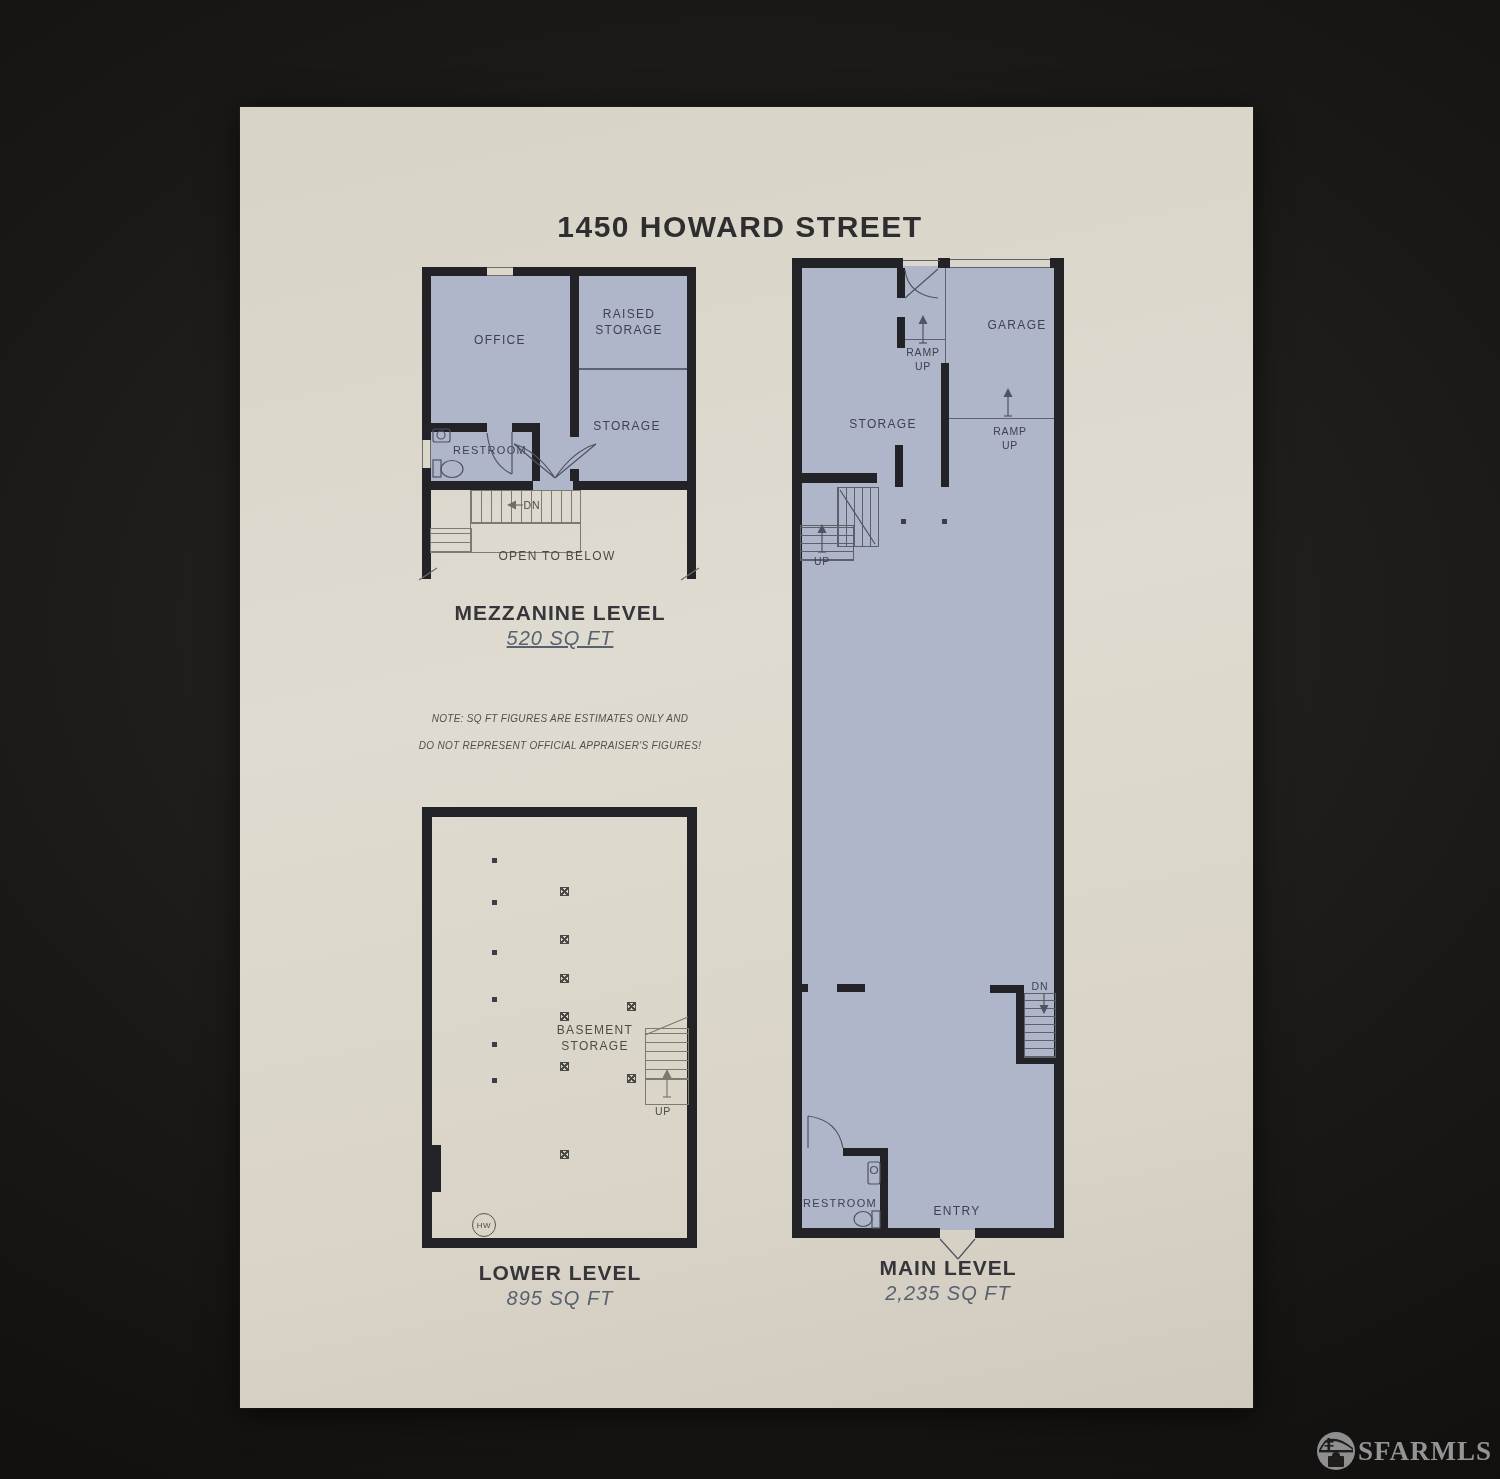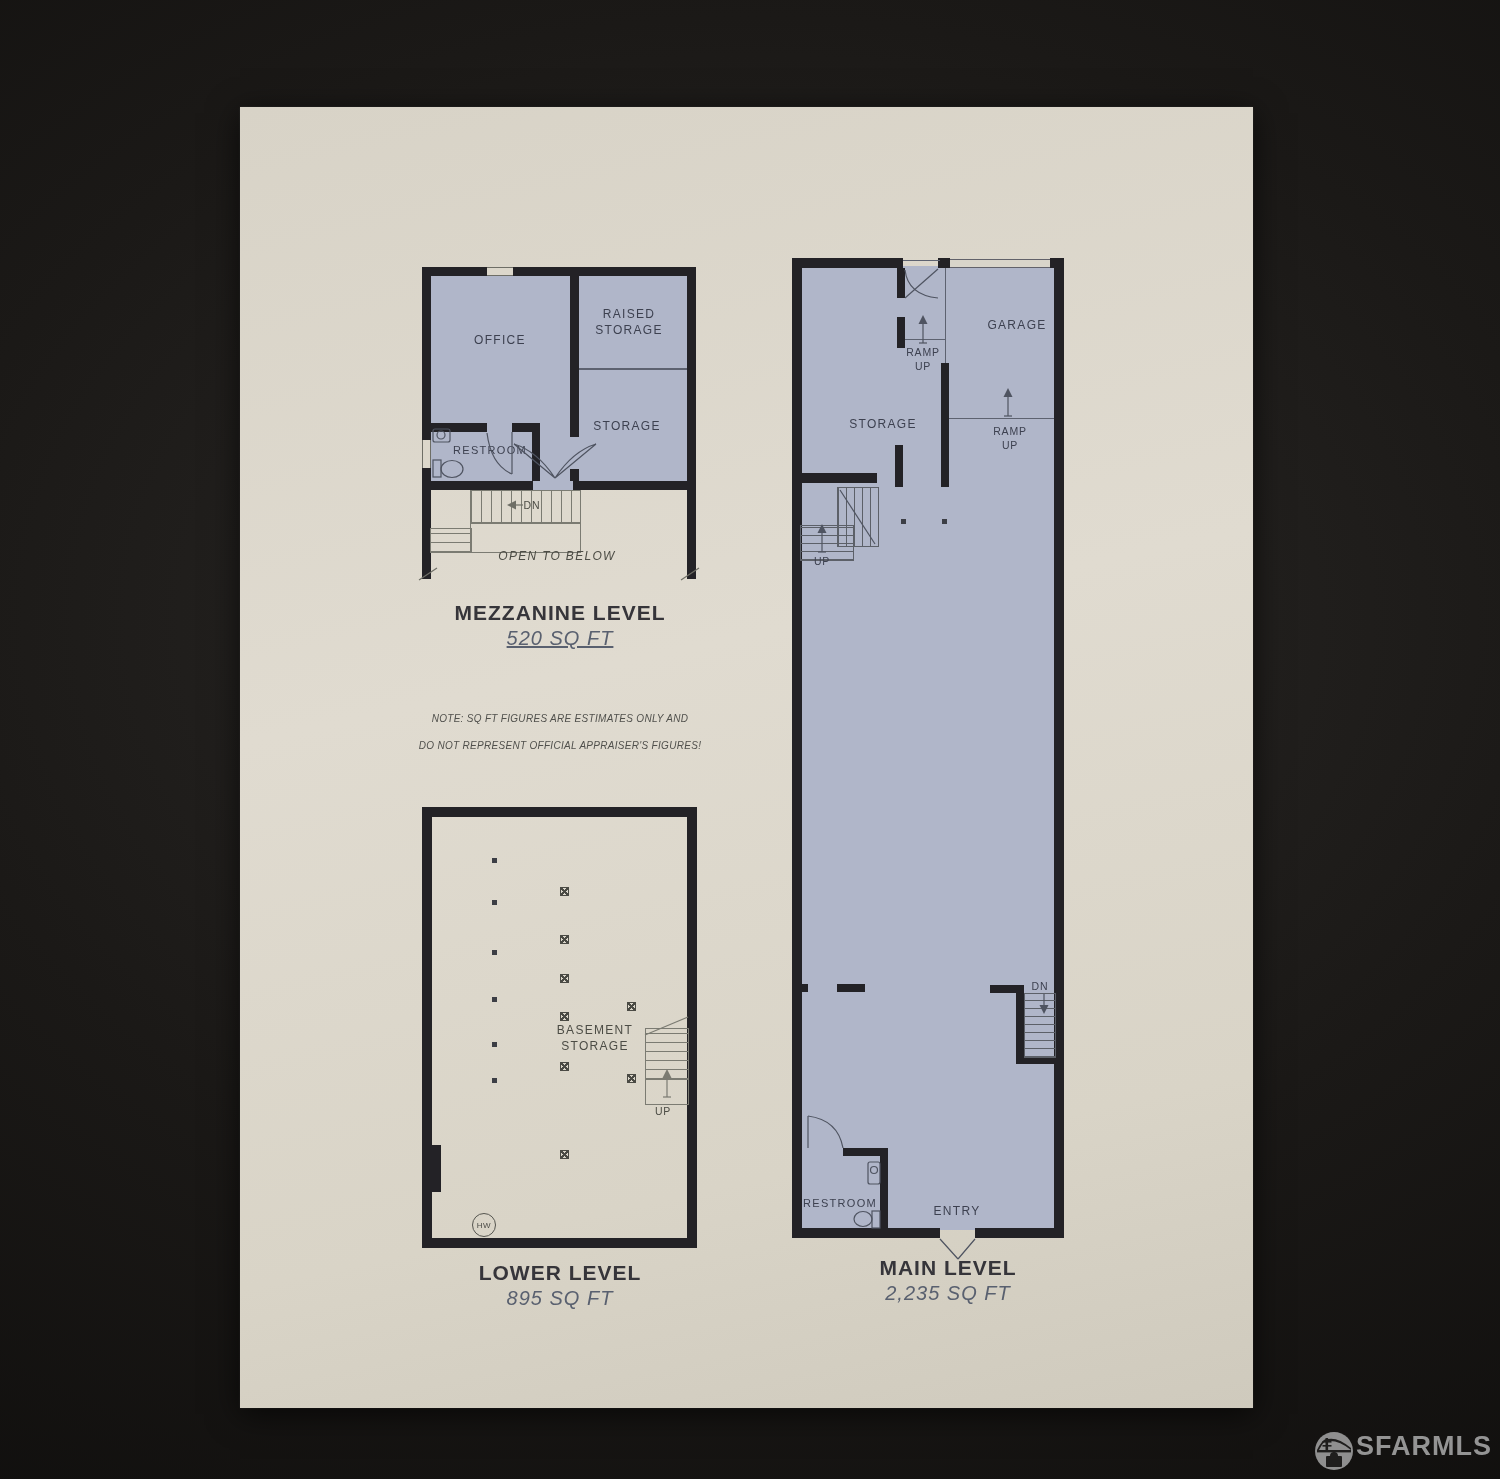--- a/index.html
+++ b/index.html
@@ -39,29 +39,30 @@
   .level-area{position:absolute;transform:translateX(-50%);font-style:italic;font-size:20px;
     letter-spacing:1px;color:#59606f;white-space:nowrap;}
   #title{position:absolute;left:500px;top:103px;transform:translateX(-50%);
     font-weight:bold;font-size:30px;letter-spacing:1.5px;color:#2e2d2f;white-space:nowrap;}
   #sqft-heading{position:absolute;left:320px;top:579px;transform:translateX(-50%);
     font-style:italic;font-size:24px;letter-spacing:.5px;color:#45464c;white-space:nowrap;}
   .sqft-note{position:absolute;transform:translateX(-50%);font-style:italic;font-size:10px;
     letter-spacing:.3px;color:#50504c;white-space:nowrap;}
   .hw{position:absolute;width:22px;height:22px;border:1.5px solid #55554f;border-radius:50%;
     display:flex;align-items:center;justify-content:center;font-size:8px;letter-spacing:.5px;color:#4a4a45;}
-  #watermark{position:absolute;right:8px;bottom:8px;display:flex;align-items:flex-start;gap:2px;}
+  #watermark{position:absolute;right:8px;bottom:8px;display:flex;align-items:center;gap:2px;font-family:Liberation Serif, serif;}
   #watermark .brand{font-size:27px;font-weight:600;letter-spacing:1px;color:#949494;}
 </style>
 </head>
 <body>
 
 <div id="stage">
   <div id="paper">
 
+    <div id="title">1450 HOWARD STREET</div>
 
     <div class="plan" style="left:182px;top:160px;width:274px;height:335px;">
       <div class="fill" style="left:8px;top:8px;width:258px;height:215px;"></div>
 
       <div class="w" style="left:0;top:0;width:274px;height:9px;"></div>
       <div class="w" style="left:0;top:0;width:9px;height:312px;"></div>
       <div class="w" style="left:265px;top:0;width:9px;height:312px;"></div>
       <div class="w" style="left:0;top:214px;width:111px;height:9px;"></div>
       <div class="w" style="left:151px;top:214px;width:123px;height:9px;"></div>
       <div class="w" style="left:148px;top:9px;width:9px;height:161px;"></div>
@@ -77,21 +78,21 @@
       <div class="stv onpaper" style="left:48px;top:223px;width:109px;height:32px;"></div>
       <div class="outline" style="left:48px;top:255px;width:109px;height:29px;"></div>
       <div class="sth onpaper" style="left:8px;top:261px;width:40px;height:23px;"></div>
 
       <div class="lbl" style="left:78px;top:66px;">OFFICE</div>
       <div class="lbl" style="left:207px;top:40px;">RAISED
 STORAGE</div>
       <div class="lbl" style="left:205px;top:152px;">STORAGE</div>
       <div class="lbl" style="left:68px;top:176px;font-size:11px;">RESTROOM</div>
       <div class="lbl tiny onpaper" style="left:110px;top:232px;">DN</div>
-      <div class="lbl onpaper" style="left:135px;top:282px;font-style:italic;">OPEN TO BELOW</div>
+      <div class="lbl onpaper" style="left:135px;top:282px;">OPEN TO BELOW</div>
 
       <svg class="svgov" width="274" height="335" viewBox="0 0 274 335">
         <g stroke="#4f5461" fill="none" stroke-width="1.2">
           <path d="M65,166 Q69,198 90,207"></path>
             <line x1="90" y1="165" x2="90" y2="207"></line>
           <path d="M92,177 Q115,184 133,211 L92,177"></path>
           <path d="M174,177 Q151,184 133,211 L174,177"></path>
           <rect x="11" y="162" width="17" height="13" rx="2"></rect>
             <circle cx="19" cy="168" r="4"></circle>
           <rect x="11" y="193" width="8" height="17"></rect>

